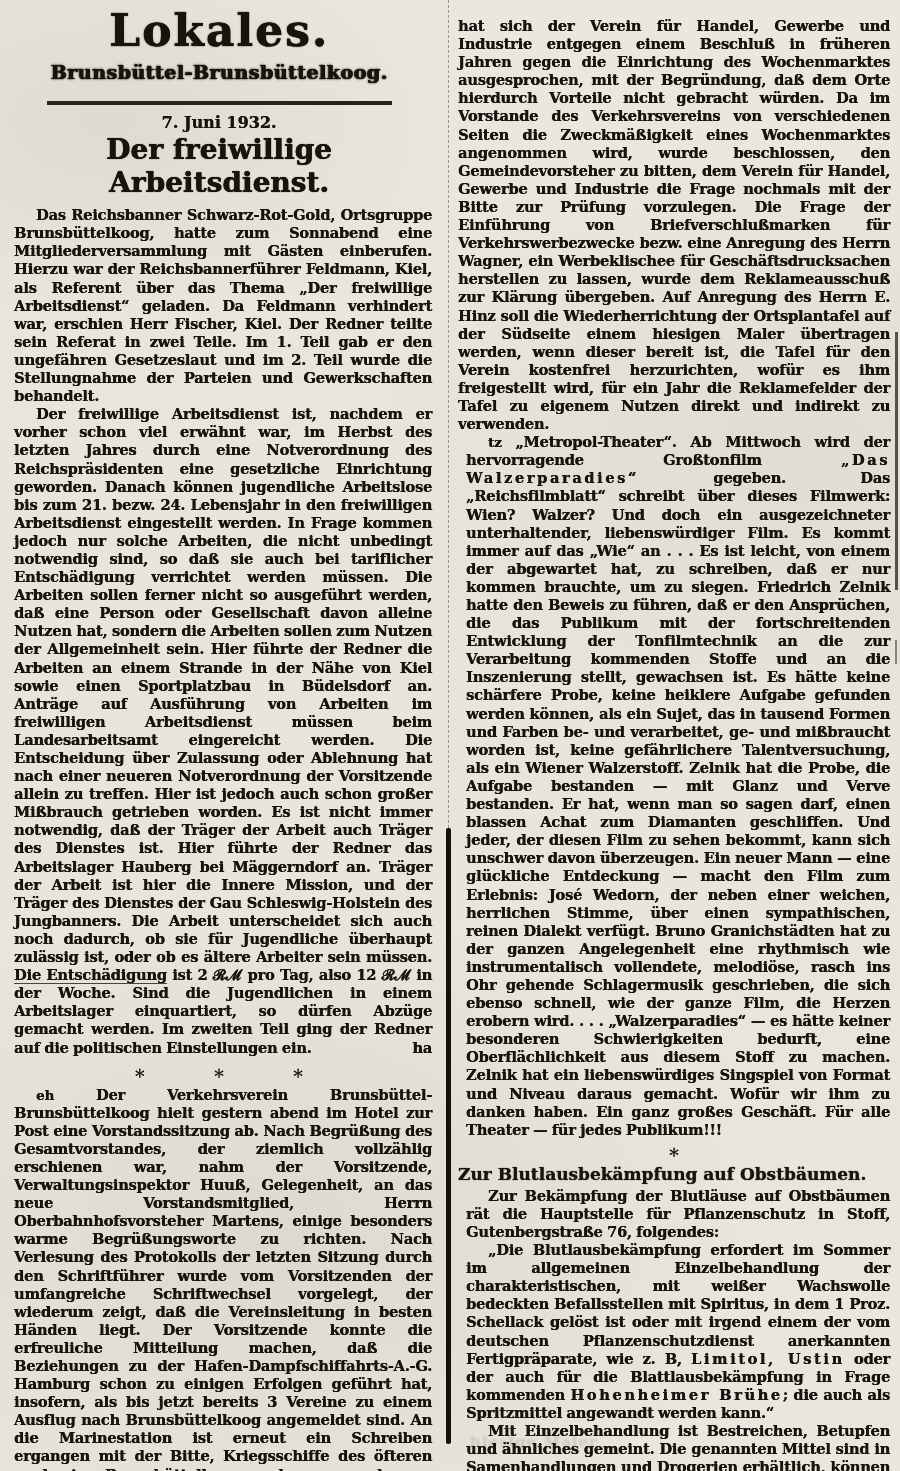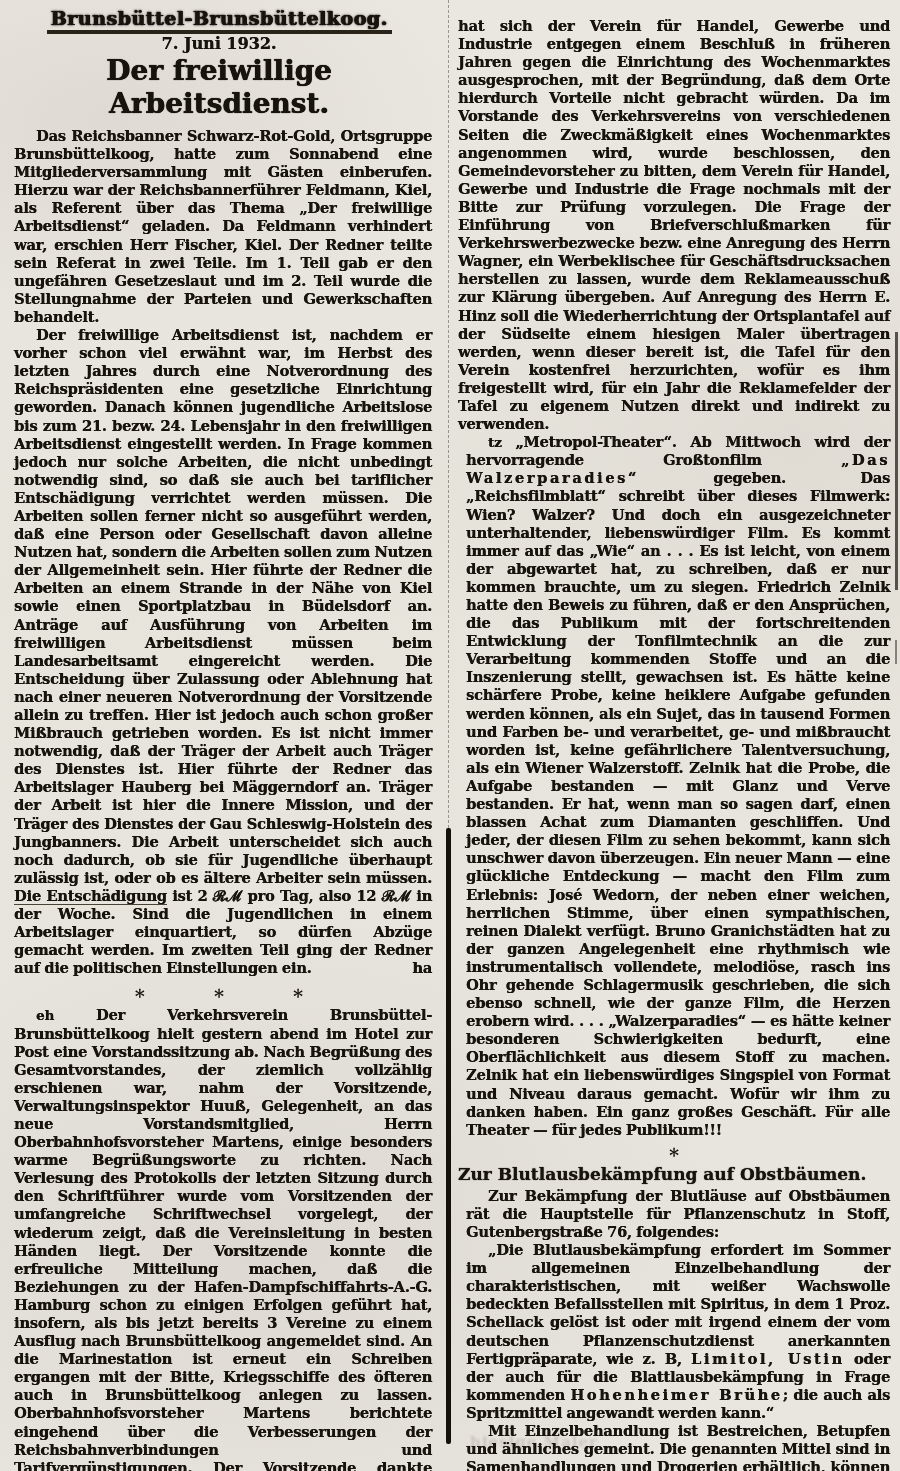--- a/index.html
+++ b/index.html
@@ -32,24 +32,24 @@
   .edge-artifact-right { position:absolute; right:2px; top:332px; width:3px; height:258px; background:#262118; opacity:.75; }
   .edge-artifact-right2{ position:absolute; right:3px; top:640px; width:2px; height:24px;  background:#262118; opacity:.5; }
 
   
   .masthead {
     text-align:center; font-size:44px; line-height:1.05; letter-spacing:2px;
     margin-top:8px; text-shadow:0 0 1.4px currentColor, 0.6px 0 0 currentColor;
   }
   .location {
     width:fit-content; margin:7px auto 0; font-size:19px; letter-spacing:.5px;
-    padding:0 4px 1px; border-bottom:4px solid rgba(25,19,9,.92);
+    padding:0 4px 18px; border-bottom:4px solid rgba(25,19,9,.92);
     text-shadow:0 0 2.4px rgba(23,18,8,.95), 0 0 1px currentColor, 0.8px 0 0 currentColor;
   }
-  .dateline { text-align:center; font-size:16px; text-shadow:0.3px 0 0 currentColor; }
+  .dateline { text-align:center; font-size:16px; margin-top:8px; text-shadow:0.3px 0 0 currentColor; }
   .headline {
     text-align:center; font-size:28px; margin:1px 0 7px;
     text-shadow:0 0 1px currentColor, 0.5px 0 0 currentColor;
   }
 
   
   .body-text {
     font-size:14.6px; line-height:18.1px; text-align:justify;
     letter-spacing:-0.2px; word-spacing:-0.5px;
     text-shadow:0.35px 0 0 currentColor;
@@ -76,20 +76,21 @@
 </style>
 </head>
 <body>
 
 <div class="page">
 
   <div class="cols">
 
     <div class="col col-left">
       <header>
+        <h1 class="masthead">Lokales.</h1>
         <div class="location">Brunsbüttel-Brunsbüttelkoog.</div>
         <div class="dateline">7. Juni 1932.</div>
       </header>
 
       <h2 class="headline">Der freiwillige Arbeitsdienst.</h2>
 
       <p class="body-text indent">Das Reichsbanner Schwarz-Rot-Gold, Ortsgruppe Brunsbüttelkoog, hatte zum Sonnabend eine Mitgliederversammlung mit Gästen einberufen. Hierzu war der Reichsbannerführer Feldmann, Kiel, als Referent über das Thema „Der freiwillige Arbeitsdienst“ geladen. Da Feldmann verhindert war, erschien Herr Fischer, Kiel. Der Redner teilte sein Referat in zwei Teile. Im 1. Teil gab er den ungefähren Gesetzeslaut und im 2. Teil wurde die Stellungnahme der Parteien und Gewerkschaften behandelt.</p>
 
       <p class="body-text indent"><span>Der freiwillige Arbeitsdienst ist, nachdem er vorher schon viel erwähnt war, im Herbst des letzten Jahres durch eine Notverordnung des Reichspräsidenten eine gesetzliche Einrichtung geworden. Danach können jugendliche Arbeitslose bis zum 21. bezw. 24. Lebensjahr in den freiwilligen Arbeitsdienst eingestellt werden. In Frage kommen jedoch nur solche Arbeiten, die nicht unbedingt notwendig sind, so daß sie auch bei tariflicher Entschädigung verrichtet werden müssen. Die Arbeiten sollen ferner nicht so ausgeführt werden, daß eine Person oder Gesellschaft davon alleine Nutzen hat, sondern die Arbeiten sollen zum Nutzen der Allgemeinheit sein. Hier führte der Redner die Arbeiten an einem Strande in der Nähe von Kiel sowie einen Sportplatzbau in Büdelsdorf an. Anträge auf Ausführung von Arbeiten im freiwilligen Arbeitsdienst müssen beim Landesarbeitsamt eingereicht werden. Die Entscheidung über Zulassung oder Ablehnung hat nach einer neueren Notverordnung der Vorsitzende allein zu treffen. Hier ist jedoch auch schon großer Mißbrauch getrieben worden. Es ist nicht immer notwendig, daß der Träger der Arbeit auch Träger des Dienstes ist. Hier führte der Redner das Arbeitslager Hauberg bei Mäggerndorf an. Träger der Arbeit ist hier die Innere Mission, und der Träger des Dienstes der Gau Schleswig-Holstein des Jungbanners. Die Arbeit unterscheidet sich auch noch dadurch, ob sie für Jugendliche überhaupt zulässig ist, oder ob es ältere Arbeiter sein müssen. </span><span class="underlined">Die Entschädigung</span><span> ist 2 ℛℳ pro Tag, also 12 ℛℳ in der Woche. Sind die Jugendlichen in einem Arbeitslager einquartiert, so dürfen Abzüge gemacht werden. Im zweiten Teil ging der Redner auf die politischen Einstellungen ein.</span><span class="sig-right">ha</span></p>
 

